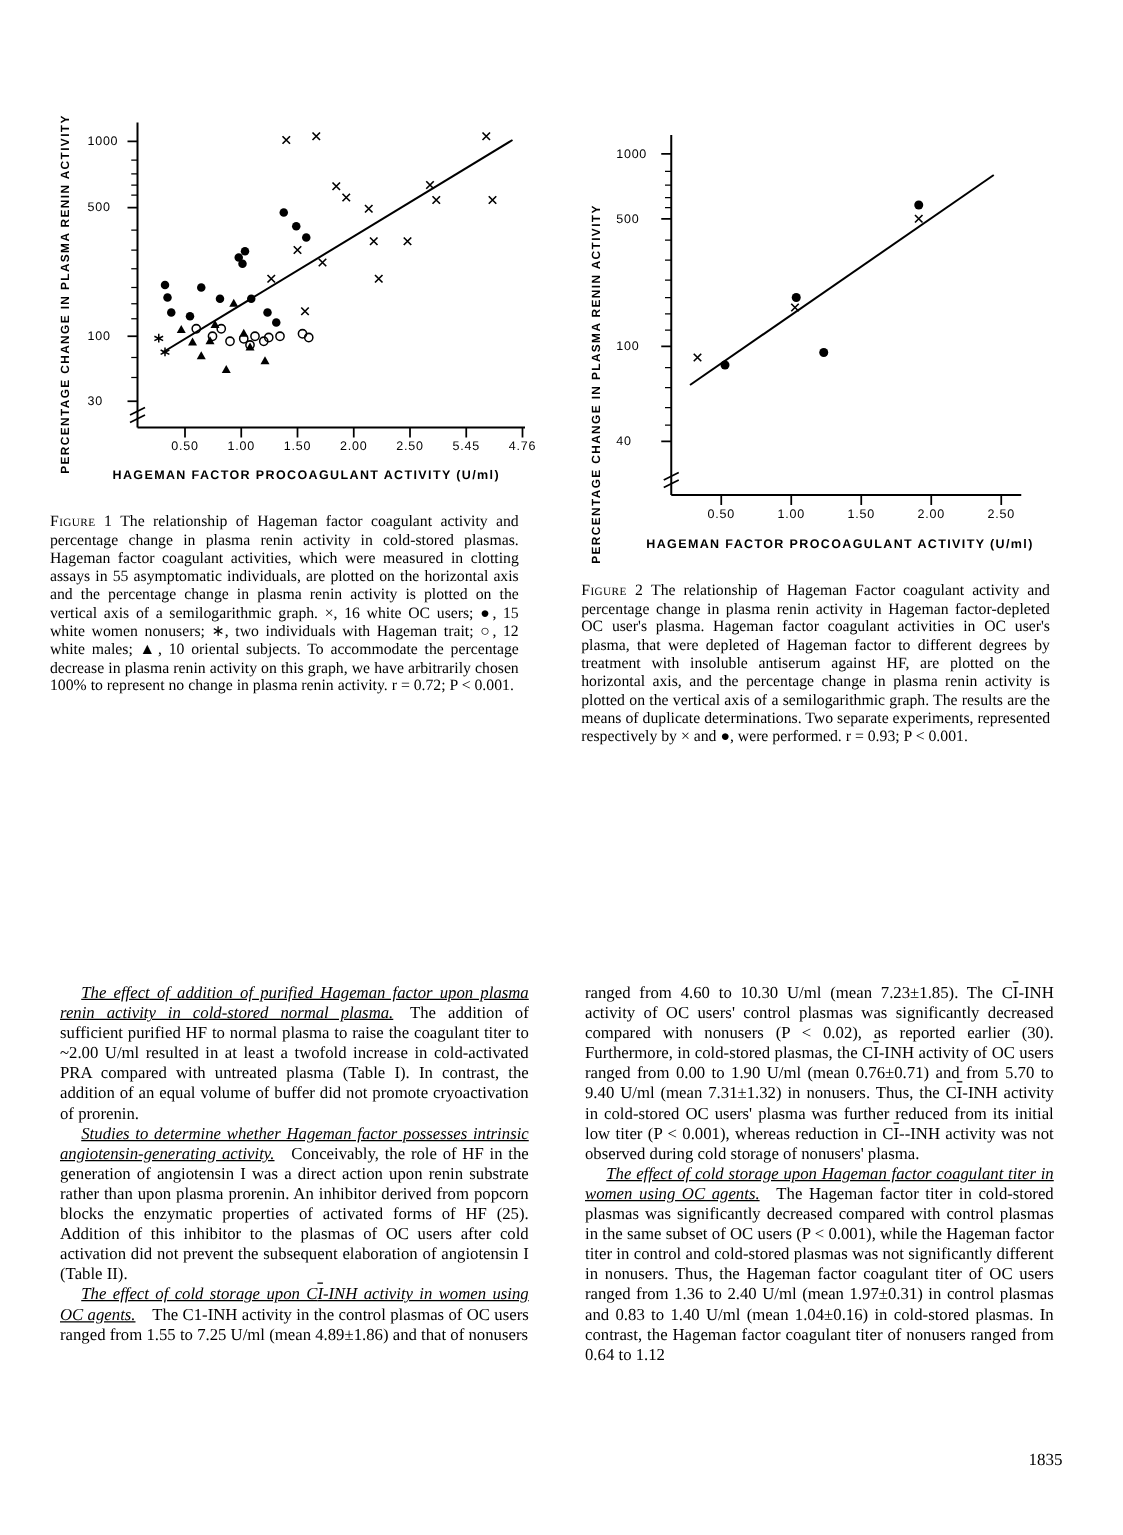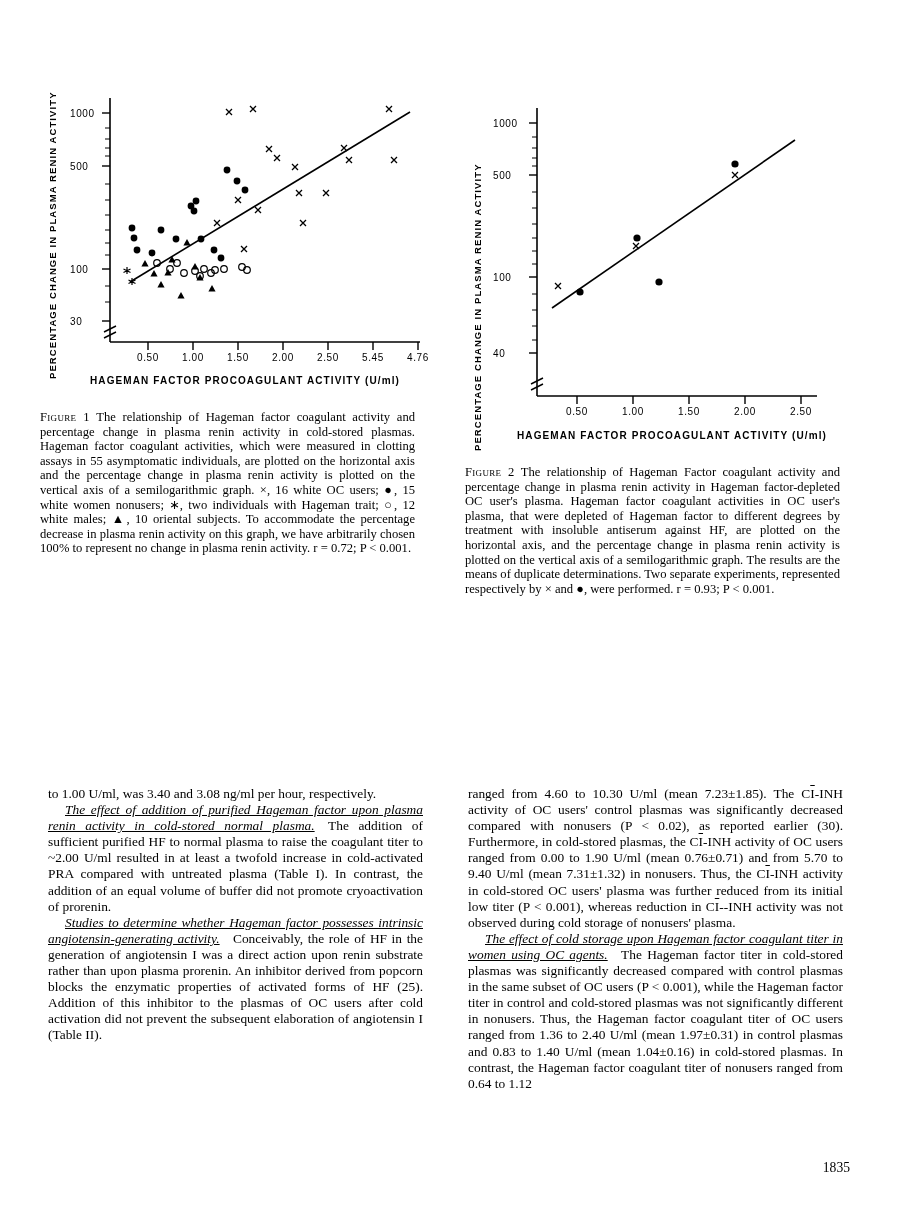--- a/index.html
+++ b/index.html
@@ -335,23 +335,23 @@
       </div>
 
       <div class="caption" style="left:0; top:385px; width:375px;">
         <span class="figlabel">Figure 2</span> <span>The relationship of Hageman Factor coagulant activity and percentage change in plasma renin activity in Hageman factor-depleted OC user's plasma. Hageman factor coagulant activities in OC user's plasma, that were depleted of Hageman factor to different degrees by treatment with insoluble antiserum against HF, are plotted on the horizontal axis, and the percentage change in plasma renin activity is plotted on the vertical axis of a semilogarithmic graph. The results are the means of duplicate determinations. Two separate experiments, represented respectively by × and ●, were performed. r = 0.93; P &lt; 0.001.</span>
       </div>
     </div>
 
   </div>
 
   <div class="col col-left" id="col-left">
-      <p class="noindent">to 1.00 U/ml, was 3.40 and 3.08 ng/ml per hour, respectively.</p>
       <p><span class="it">The effect of addition of purified Hageman factor upon plasma renin activity in cold-stored normal plasma.</span> The addition of sufficient purified HF to normal plasma to raise the coagulant titer to ~2.00 U/ml resulted in at least a twofold increase in cold-activated PRA compared with untreated plasma (Table I). In contrast, the addition of an equal volume of buffer did not promote cryoactivation of prorenin.</p>
       <p><span class="it">Studies to determine whether Hageman factor possesses intrinsic angiotensin-generating activity.</span> Conceivably, the role of HF in the generation of angiotensin I was a direct action upon renin substrate rather than upon plasma prorenin. An inhibitor derived from popcorn blocks the enzymatic properties of activated forms of HF (25). Addition of this inhibitor to the plasmas of OC users after cold activation did not prevent the subsequent elaboration of angiotensin I (Table II).</p>
+      <p><span class="it">The effect of cold storage upon C<span class="ovl">I</span>-INH activity in women using OC agents.</span> The C1-INH activity in the control plasmas of OC users ranged from 1.55 to 7.25 U/ml (mean 4.89±1.86) and that of nonusers</p>
     </div>
   <div class="col col-right" id="col-right">
       <p class="noindent">ranged from 4.60 to 10.30 U/ml (mean 7.23±1.85). The C<span class="ovl">I</span>-INH activity of OC users' control plasmas was significantly decreased compared with nonusers (P &lt; 0.02), as reported earlier (30). Furthermore, in cold-stored plasmas, the C<span class="ovl">I</span>-INH activity of OC users ranged from 0.00 to 1.90 U/ml (mean 0.76±0.71) and from 5.70 to 9.40 U/ml (mean 7.31±1.32) in nonusers. Thus, the C<span class="ovl">I</span>-INH activity in cold-stored OC users' plasma was further reduced from its initial low titer (P &lt; 0.001), whereas reduction in C<span class="ovl">I</span>--INH activity was not observed during cold storage of nonusers' plasma.</p>
       <p><span class="it">The effect of cold storage upon Hageman factor coagulant titer in women using OC agents.</span> The Hageman factor titer in cold-stored plasmas was significantly decreased compared with control plasmas in the same subset of OC users (P &lt; 0.001), while the Hageman factor titer in control and cold-stored plasmas was not significantly different in nonusers. Thus, the Hageman factor coagulant titer of OC users ranged from 1.36 to 2.40 U/ml (mean 1.97±0.31) in control plasmas and 0.83 to 1.40 U/ml (mean 1.04±0.16) in cold-stored plasmas. In contrast, the Hageman factor coagulant titer of nonusers ranged from 0.64 to 1.12</p>
     </div>
 
   <div class="footer">
     <span class="fpage">1835</span>
   </div>
 

